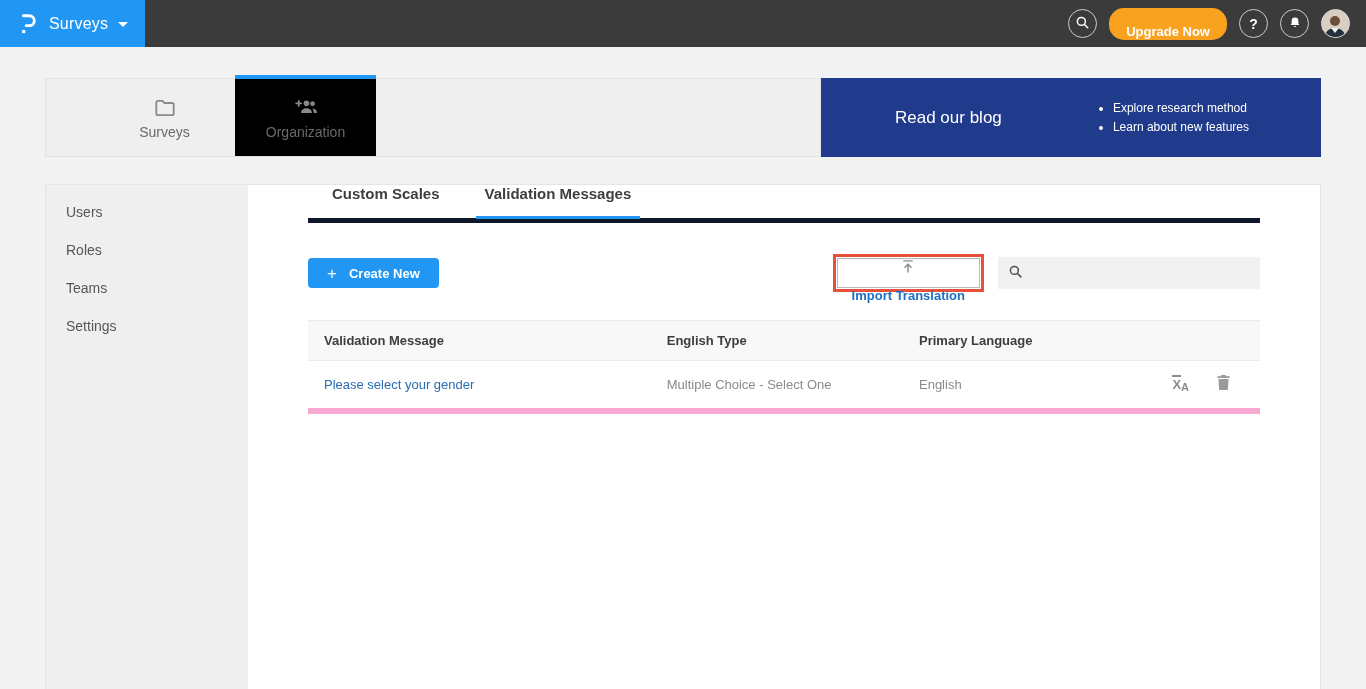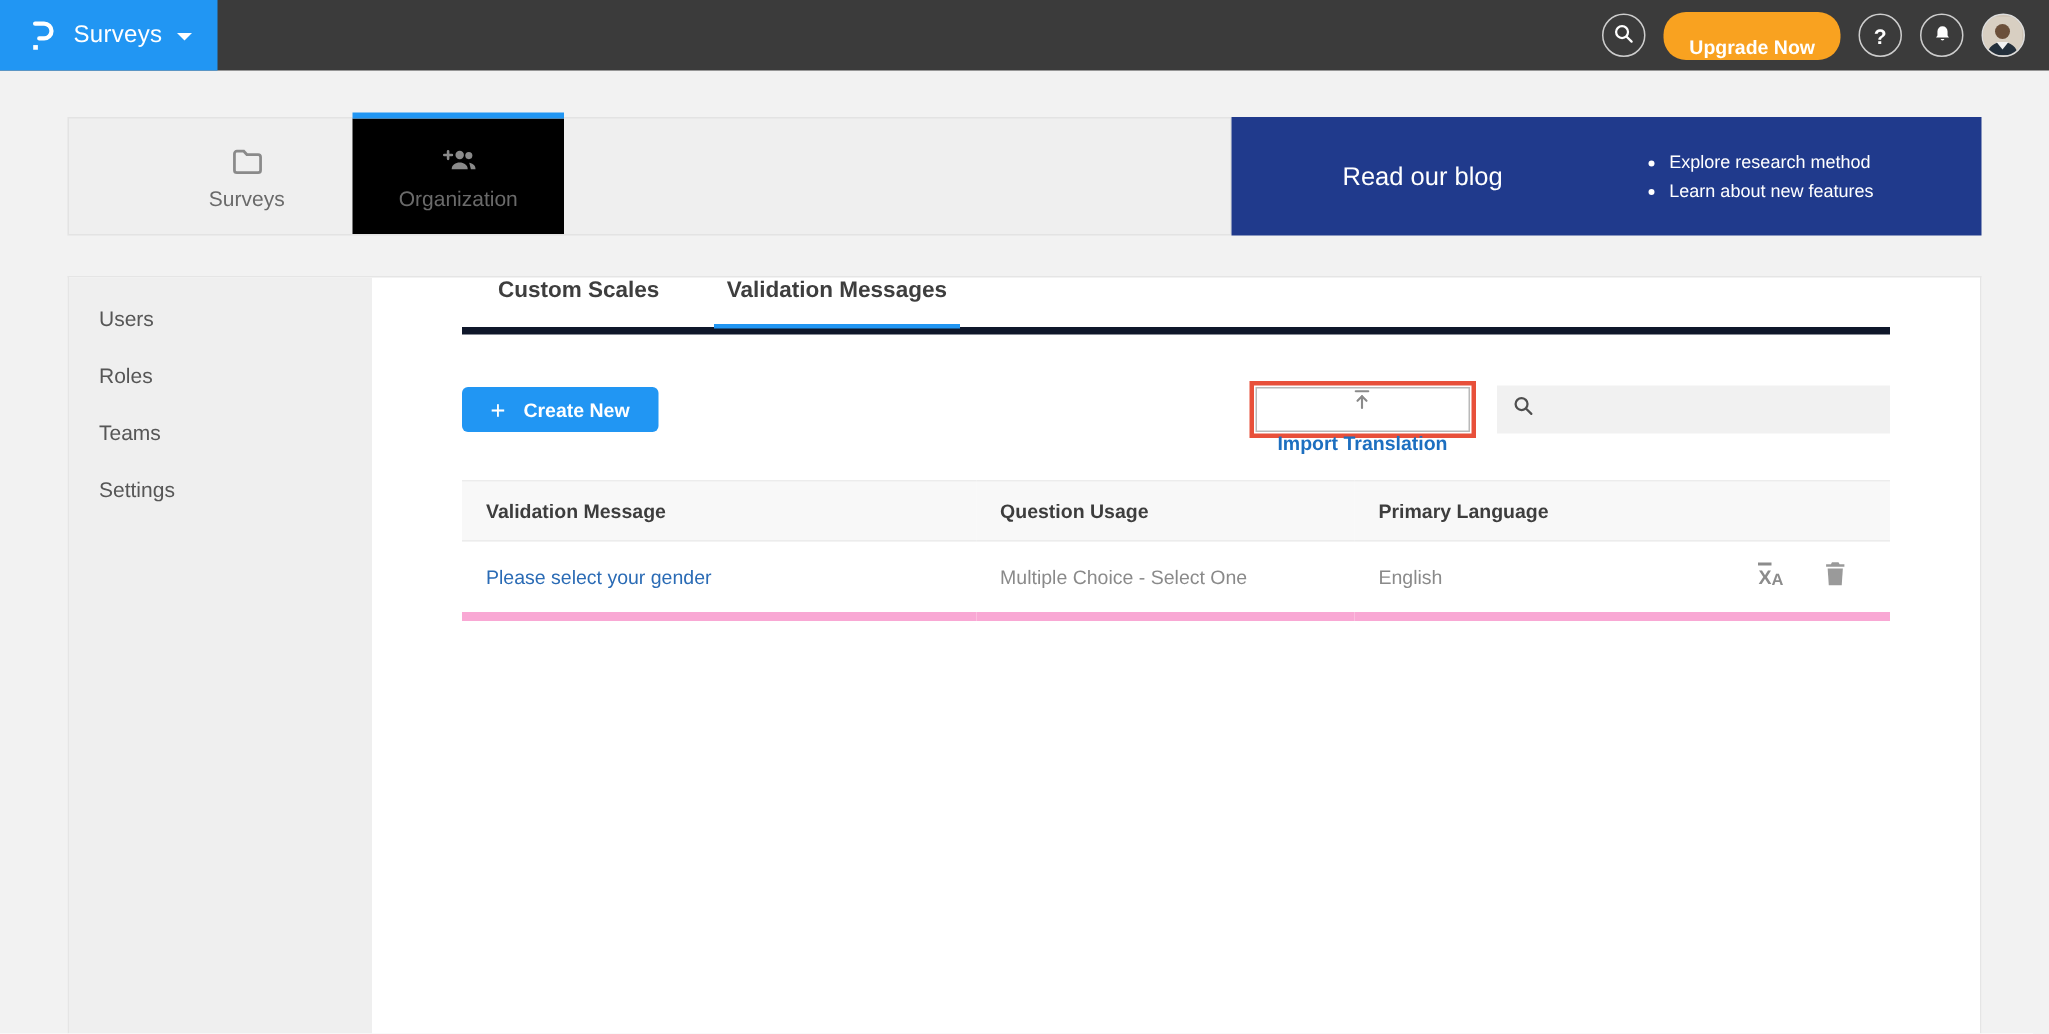--- a/index.html
+++ b/index.html
@@ -216,21 +216,21 @@
           </span>
           <input type="text" placeholder="" style="">
         </div>
       </div>
     </div>
 
     <table class="data-table">
       <thead>
         <tr>
           <th class="col-msg">Validation Message</th>
-          <th class="col-type">Question Usage</th>
+          <th class="col-type">English Type</th>
           <th>Primary Language</th>
           <th class="col-icons"></th>
         </tr>
       </thead>
       <tbody>
         <tr>
           <td>
             <span class="msg-link">Please select your gender</span>
           </td>
           <td>Multiple Choice - Select One</td>

